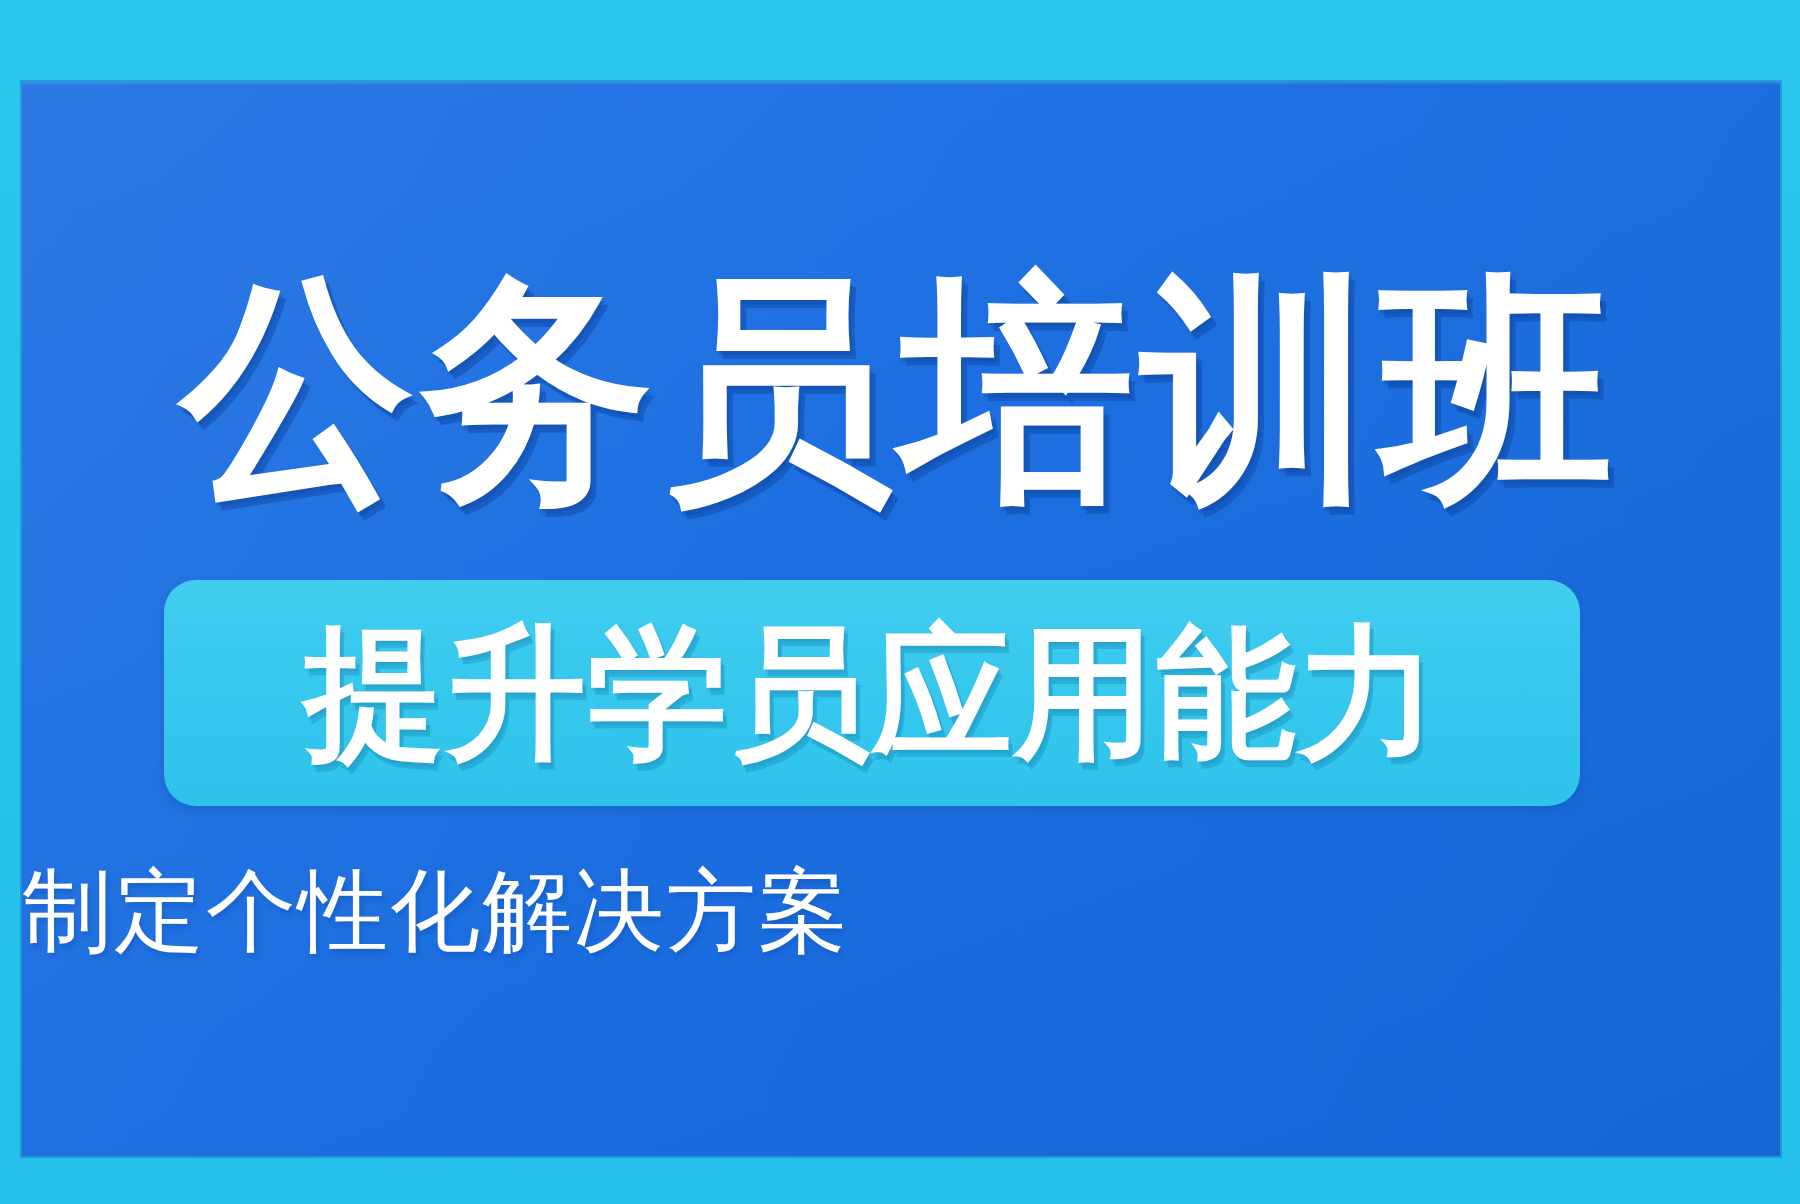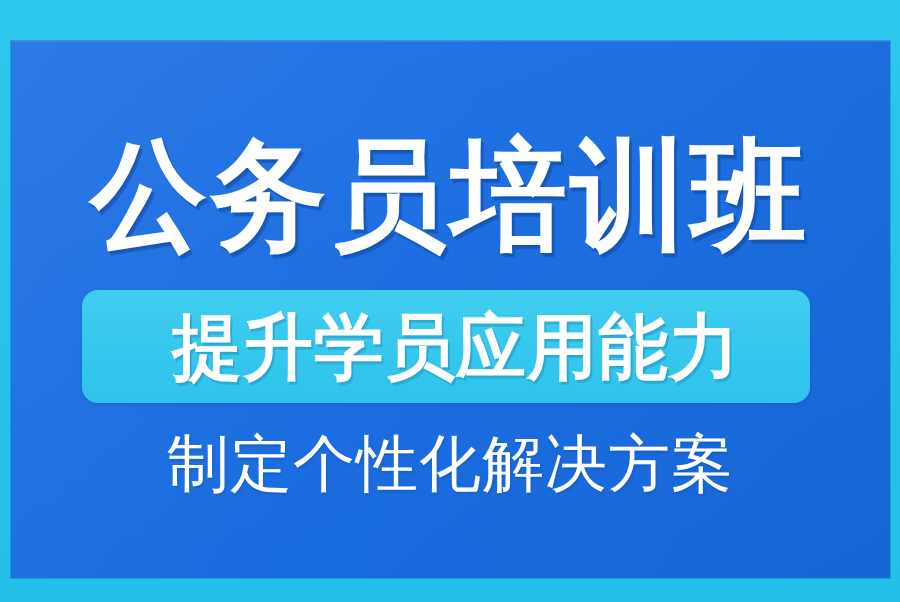--- a/index.html
+++ b/index.html
@@ -83,44 +83,43 @@
     left: 71px;
     top: 249px;
     width: 708px;
     height: 113px;
     border-radius: 16px;
     background: linear-gradient(180deg, #41cdf0 0%, #35c7ed 55%, #2fc3ec 100%);
     box-shadow: 0 2px 4px rgba(10,60,150,0.18);
     display: flex;
     align-items: center;
     justify-content: center;
-    padding-left: 20px;
   }
 
   .band-text {
     color: #ffffff;
     font-size: 70px;
     font-weight: 700;
     line-height: 1;
     letter-spacing: 1px;
     white-space: nowrap;
     text-shadow: 2px 3px 0 rgba(26,140,185,0.40),
                  1px 1px 1px rgba(26,140,185,0.30);
     transform: scaleY(1.03);
   }
 
   
   .subline {
     position: absolute;
     left: 0;
     right: 0;
     top: 392px;
-    text-align: center;
+    text-align: left;
     color: #ffffff;
-    font-size: 62px;
+    font-size: 45px;
     font-weight: 400;
     line-height: 1;
     letter-spacing: 1px;
     white-space: nowrap;
     text-shadow: 1px 2px 2px rgba(12,64,150,0.28);
   }
 </style>
 </head>
 <body>
 

